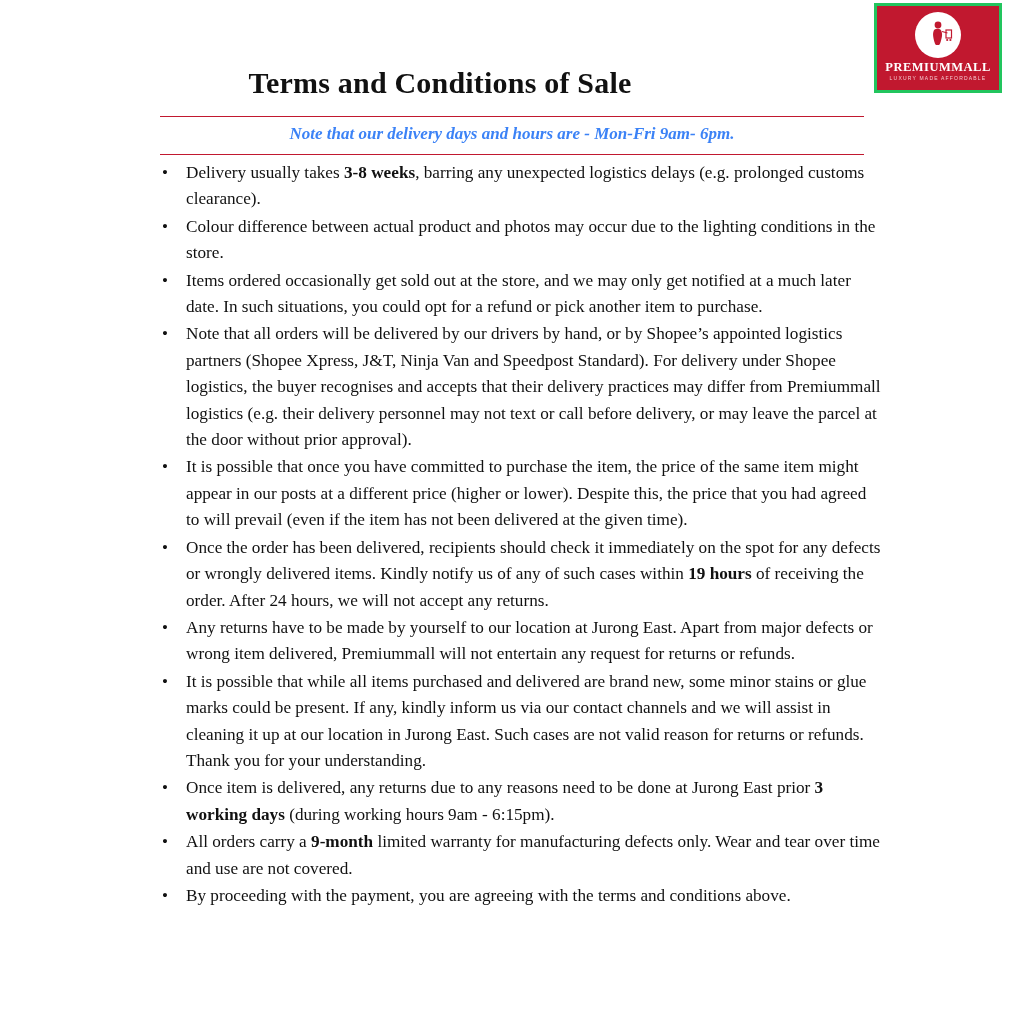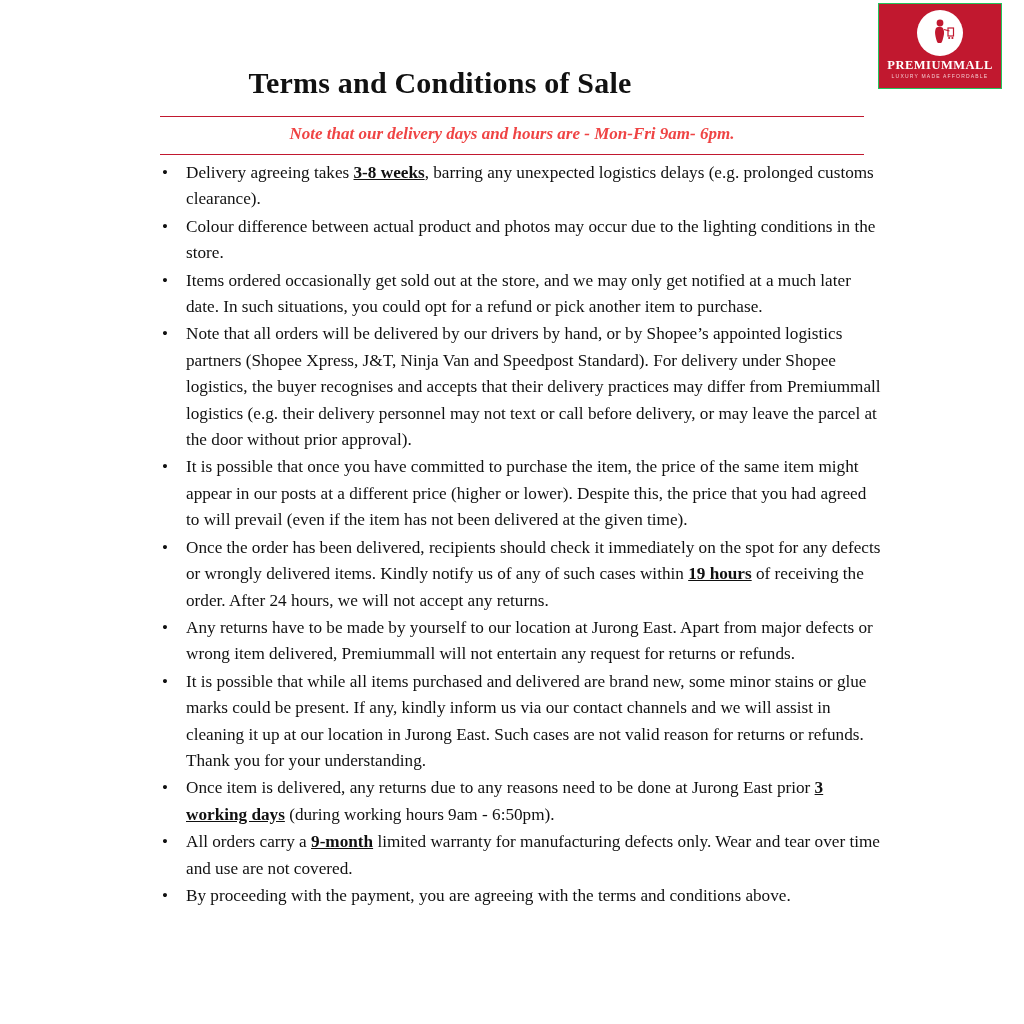--- a/index.html
+++ b/index.html
@@ -22,21 +22,21 @@
   }
 
   
   .logo-box {
     position: absolute;
     top: 3px;
     right: 22px;
     width: 122px;
     height: 84px;
     background: #ffffff;
-    border: 1px solid #22c55e;
+    border: 3px solid #22c55e;
     overflow: hidden;
   }
   .logo-inner {
     position: absolute;
     inset: 0;
     background: #c1182f;
   }
   .logo-circle {
     position: absolute;
     left: 50%;
@@ -102,21 +102,21 @@
   }
   .rule-top { top: 116px; }
   .rule-bottom { top: 154px; }
 
   .notice {
     position: absolute;
     top: 124px;
     left: 160px;
     width: 704px;
     text-align: center;
-    color: #ef4444;
+    color: #3b82f6;
     font-style: italic;
     font-weight: 700;
     font-size: 17px;
     font-family: "Liberation Serif", serif;
   }
 
   
   .terms-list {
     position: absolute;
     top: 160px;
@@ -137,21 +137,21 @@
   }
   .term-item .bullet {
     position: absolute;
     left: 10px;
     top: 0;
     font-size: 17px;
     line-height: 26.4px;
     color: #111111;
   }
   .term-item .text { display: block; }
-  .term-item b { font-weight: 700; text-decoration: underline; }
+  .term-item b { font-weight: 700; }
 </style>
 </head>
 <body>
 
 <div class="page">
 
   <div class="logo-box">
     <div class="logo-inner">
       <div class="logo-circle"></div>
       <svg class="logo-mark" viewBox="0 0 38 38">
@@ -169,21 +169,21 @@
 
   <div class="doc-title">Terms and Conditions of Sale</div>
 
   <div class="rule rule-top"></div>
   <div class="notice">Note that our delivery days and hours are - Mon-Fri 9am- 6pm.</div>
   <div class="rule rule-bottom"></div>
 
   <ul class="terms-list" id="terms-list">
       <li class="term-item">
         <span class="bullet">•</span>
-        <span class="text"><span>Delivery agreeing takes </span><b>3-8 weeks</b><span>, barring any unexpected logistics delays (e.g. prolonged customs clearance).</span></span>
+        <span class="text"><span>Delivery usually takes </span><b>3-8 weeks</b><span>, barring any unexpected logistics delays (e.g. prolonged customs clearance).</span></span>
       </li>
       <li class="term-item">
         <span class="bullet">•</span>
         <span class="text"><span>Colour difference between actual product and photos may occur due to the lighting conditions in the store.</span></span>
       </li>
       <li class="term-item">
         <span class="bullet">•</span>
         <span class="text"><span>Items ordered occasionally get sold out at the store, and we may only get notified at a much later date. In such situations, you could opt for a refund or pick another item to purchase.</span></span>
       </li>
       <li class="term-item">
@@ -201,21 +201,21 @@
       <li class="term-item">
         <span class="bullet">•</span>
         <span class="text"><span>Any returns have to be made by yourself to our location at Jurong East. Apart from major defects or wrong item delivered, Premiummall will not entertain any request for returns or refunds.</span></span>
       </li>
       <li class="term-item">
         <span class="bullet">•</span>
         <span class="text"><span>It is possible that while all items purchased and delivered are brand new, some minor stains or glue marks could be present. If any, kindly inform us via our contact channels and we will assist in cleaning it up at our location in Jurong East. Such cases are not valid reason for returns or refunds. Thank you for your understanding.</span></span>
       </li>
       <li class="term-item">
         <span class="bullet">•</span>
-        <span class="text"><span>Once item is delivered, any returns due to any reasons need to be done at Jurong East prior </span><b>3 working days</b><span> (during working hours 9am - 6:50pm).</span></span>
+        <span class="text"><span>Once item is delivered, any returns due to any reasons need to be done at Jurong East prior </span><b>3 working days</b><span> (during working hours 9am - 6:15pm).</span></span>
       </li>
       <li class="term-item">
         <span class="bullet">•</span>
         <span class="text"><span>All orders carry a </span><b>9-month</b><span> limited warranty for manufacturing defects only. Wear and tear over time and use are not covered.</span></span>
       </li>
       <li class="term-item">
         <span class="bullet">•</span>
         <span class="text"><span>By proceeding with the payment, you are agreeing with the terms and conditions above.</span></span>
       </li>
     </ul>

